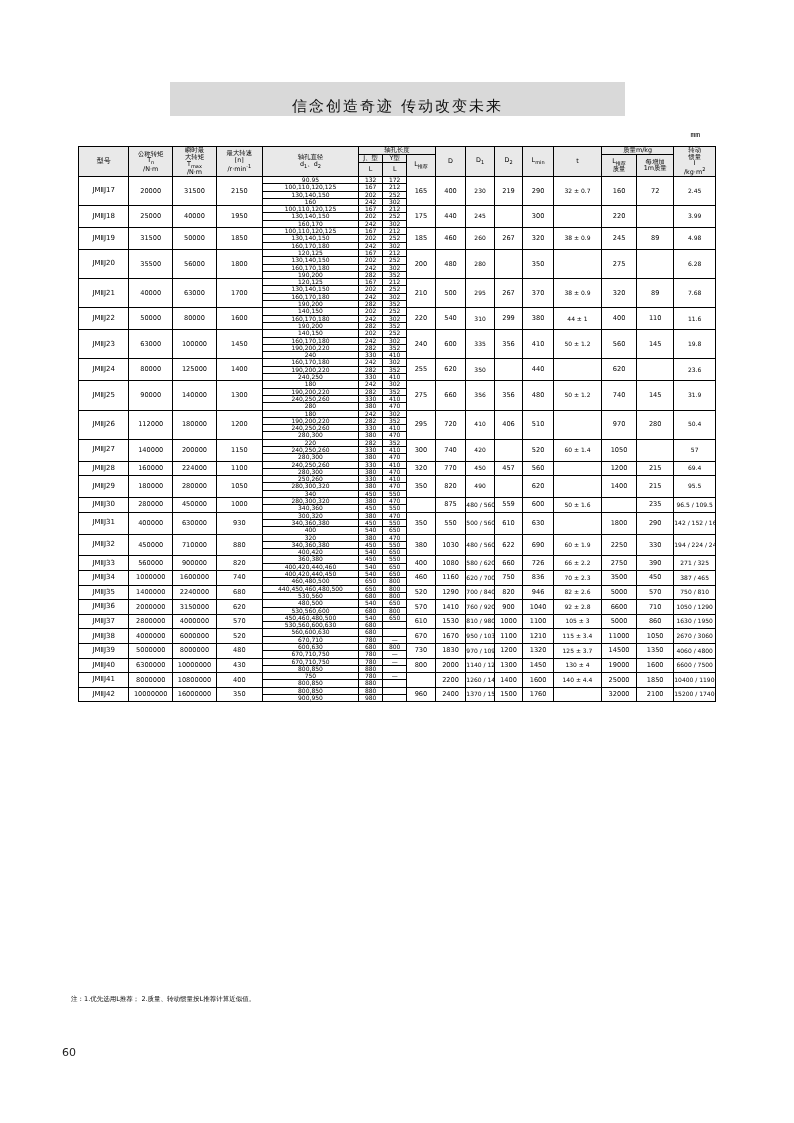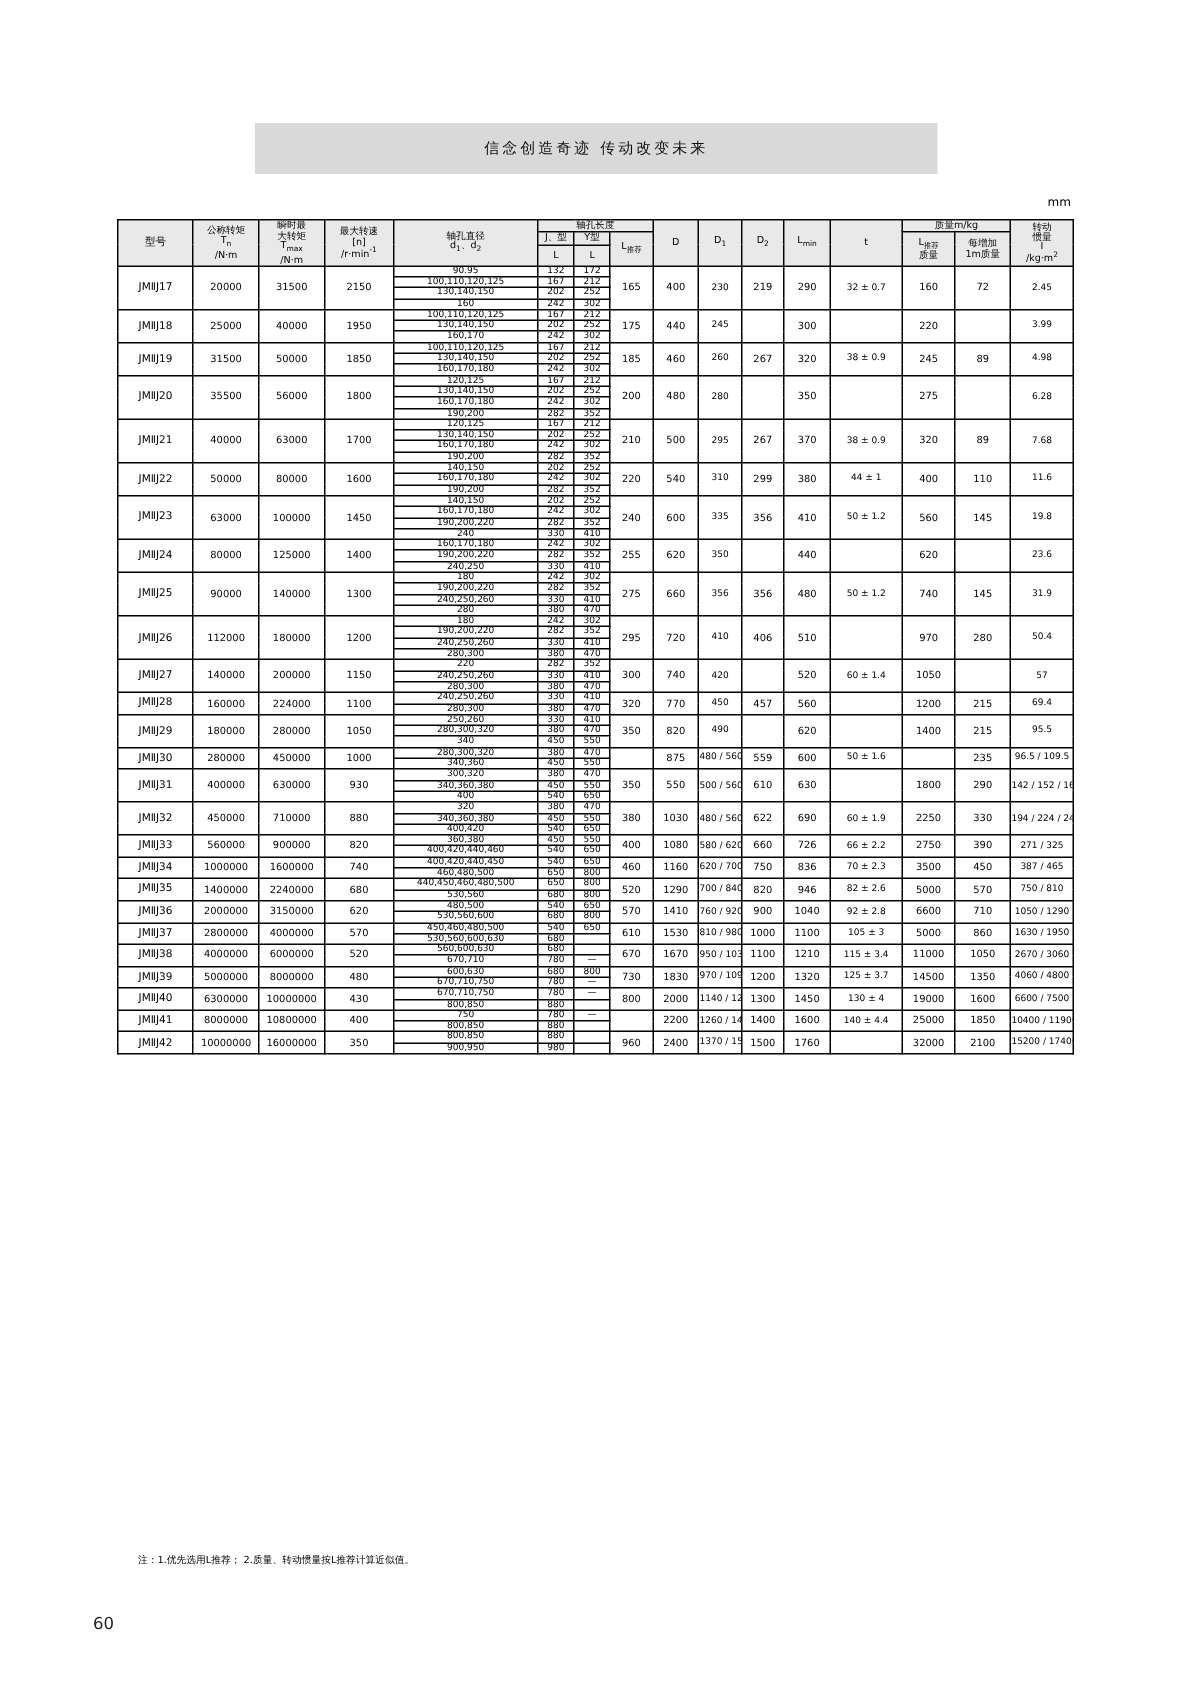--- a/index.html
+++ b/index.html
@@ -7,25 +7,25 @@
     width:794px;height:1123px;
     background:#fff;
     font-family:"DejaVu Sans","Liberation Sans",sans-serif;
     color:#000;
     position:relative;
   }
   .page{position:relative;width:794px;height:1123px;box-sizing:border-box;}
   .banner{
     position:absolute;left:170px;top:82px;width:455px;height:34px;
     background:#d9d9d9;
-    display:flex;align-items:center;justify-content:center;
-    font-size:10px;letter-spacing:2px;color:#111;
+    display:flex;align-items:flex-end;justify-content:center;
+    font-size:15px;letter-spacing:2px;color:#111;
   }
   .unit{
-    position:absolute;right:80px;top:130px;font-size:8px;color:#000;
+    position:absolute;right:94px;top:130px;font-size:8px;color:#000;font-family:Liberation Mono, monospace;
   }
   .tablewrap{
     position:absolute;left:78px;top:146px;width:638px;
   }
   table.main{
     border-collapse:collapse;
     width:638px;
     table-layout:fixed;
     font-size:6.4px;
     line-height:1.05;
@@ -41,24 +41,24 @@
   thead th{background:#e9e9e9;font-weight:normal;font-size:6.4px;}
   thead th.tall{height:13px;}
   .hdr-main{font-size:7px;margin-left:40px;}
   .sup{font-size:5px;vertical-align:super;}
   .sb{font-size:5px;vertical-align:sub;}
   td.model{font-size:7px;margin-top:41px;}
   td.num{font-size:6.6px;}
   td.small{font-size:6px;}
   td.bore{font-size:6px;text-align:center;}
   .notes{
-    position:absolute;left:92px;top:995px;font-size:6.5px;margin-top:41px;
+    position:absolute;left:71px;top:995px;font-size:6.5px;
   }
   .pageno{
-    position:absolute;left:62px;top:1046px;font-size:11px;color:#222;margin-top:30px;
+    position:absolute;left:62px;top:1046px;font-size:11px;color:#222;
   }
 </style>
 </head>
 <body>
 
 <div class="page">
 
   <div class="banner">
     <span>信念创造奇迹  传动改变未来</span>
   </div>

